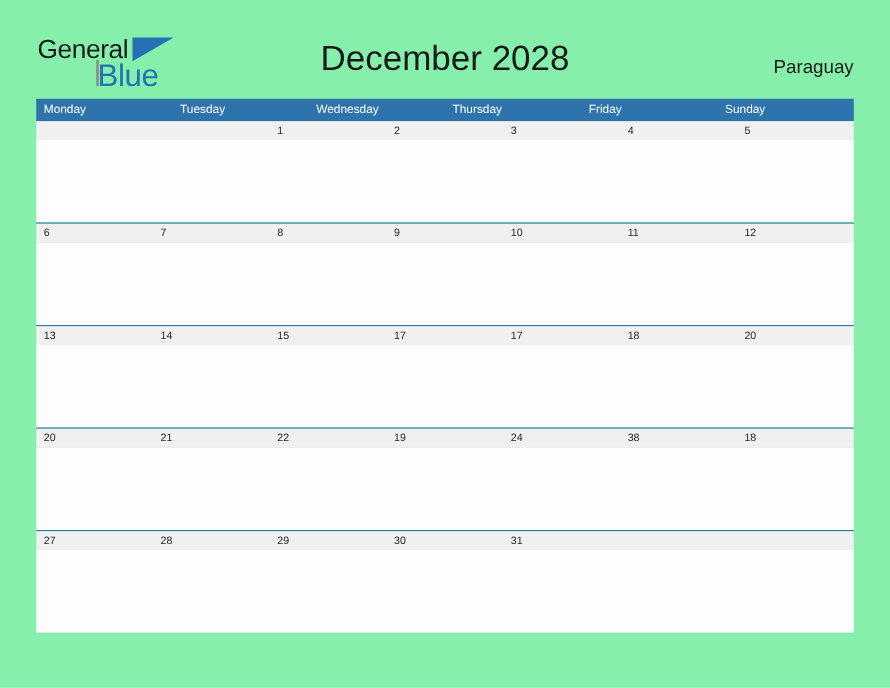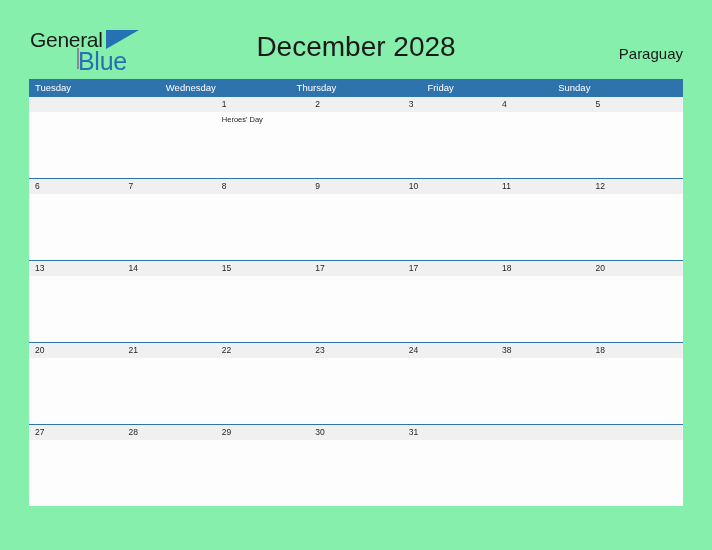--- a/index.html
+++ b/index.html
@@ -176,20 +176,21 @@
 
     <div class="cal-title">December 2028</div>
 
     <div class="country">Paraguay</div>
 
   </div>
 
   <div class="calendar">
 
     <div class="weekday-row">
+      <div class="weekday-cell">Monday</div>
       <div class="weekday-cell">Tuesday</div>
       <div class="weekday-cell">Wednesday</div>
       <div class="weekday-cell">Thursday</div>
       <div class="weekday-cell">Friday</div>
       <div class="weekday-cell">Sunday</div>
     </div>
 
     <div class="week-row">
       <div class="date-band">
         <div class="date-cell"></div>
@@ -201,23 +202,20 @@
         <div class="date-cell">5</div>
       </div>
       <div class="event-band">
         <div class="event-cell">
             <span class="event-text"></span>
           </div>
         <div class="event-cell">
             <span class="event-text"></span>
           </div>
         <div class="event-cell">
-            <span class="event-text">Heroes' Day</span>
-          </div>
-        <div class="event-cell">
             <span class="event-text"></span>
           </div>
         <div class="event-cell">
             <span class="event-text"></span>
           </div>
         <div class="event-cell">
             <span class="event-text"></span>
           </div>
         <div class="event-cell">
             <span class="event-text"></span>
@@ -293,21 +291,21 @@
             <span class="event-text"></span>
           </div>
       </div>
     </div>
 
     <div class="week-row">
       <div class="date-band">
         <div class="date-cell">20</div>
         <div class="date-cell">21</div>
         <div class="date-cell">22</div>
-        <div class="date-cell">23</div>
+        <div class="date-cell">19</div>
         <div class="date-cell">24</div>
         <div class="date-cell">38</div>
         <div class="date-cell">18</div>
       </div>
       <div class="event-band">
         <div class="event-cell">
             <span class="event-text"></span>
           </div>
         <div class="event-cell">
             <span class="event-text"></span>

